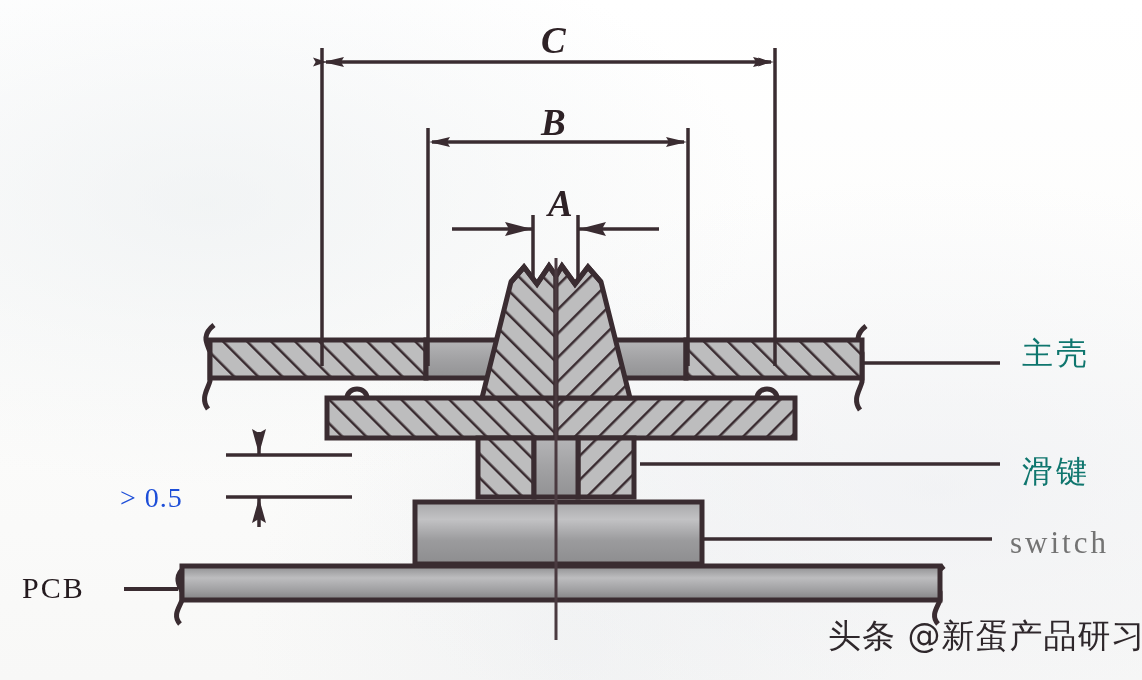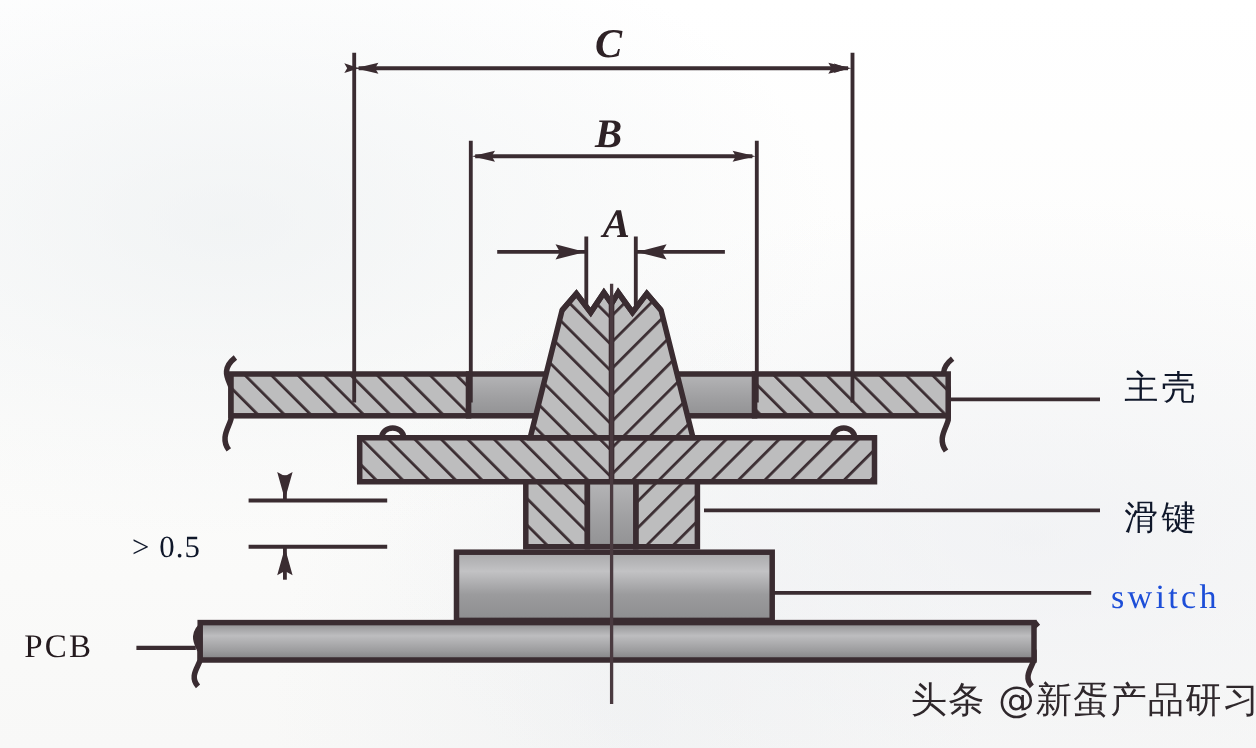--- a/index.html
+++ b/index.html
@@ -38,33 +38,33 @@
   .dim-letter {
     font-style: italic;
     font-weight: 700;
     font-size: 37px;
     font-family: "Liberation Serif", "DejaVu Serif", serif;
   }
   .side-label-cn {
     font-size: 31px;
     font-family: "DejaVu Sans", "Liberation Sans", sans-serif;
     letter-spacing: 3px;
-    color: #0f172a;
+    color: #0f766e;
   }
   .side-label-en {
     font-size: 31px;
     font-family: "Liberation Serif", "DejaVu Serif", serif;
     letter-spacing: 3px;
-    color: #1d4ed8;
+    color: #737373;
   }
   .gap-label {
     font-size: 28px;
     font-family: "Liberation Serif", "DejaVu Serif", serif;
     letter-spacing: 1px;
-    color: #0f172a;
+    color: #1d4ed8;
     text-align: right;
   }
   .pcb-label {
     font-size: 30px;
     font-family: "Liberation Serif", "DejaVu Serif", serif;
     letter-spacing: 2px;
     color: #241a1e;
     text-align: right;
   }
   #watermark {

